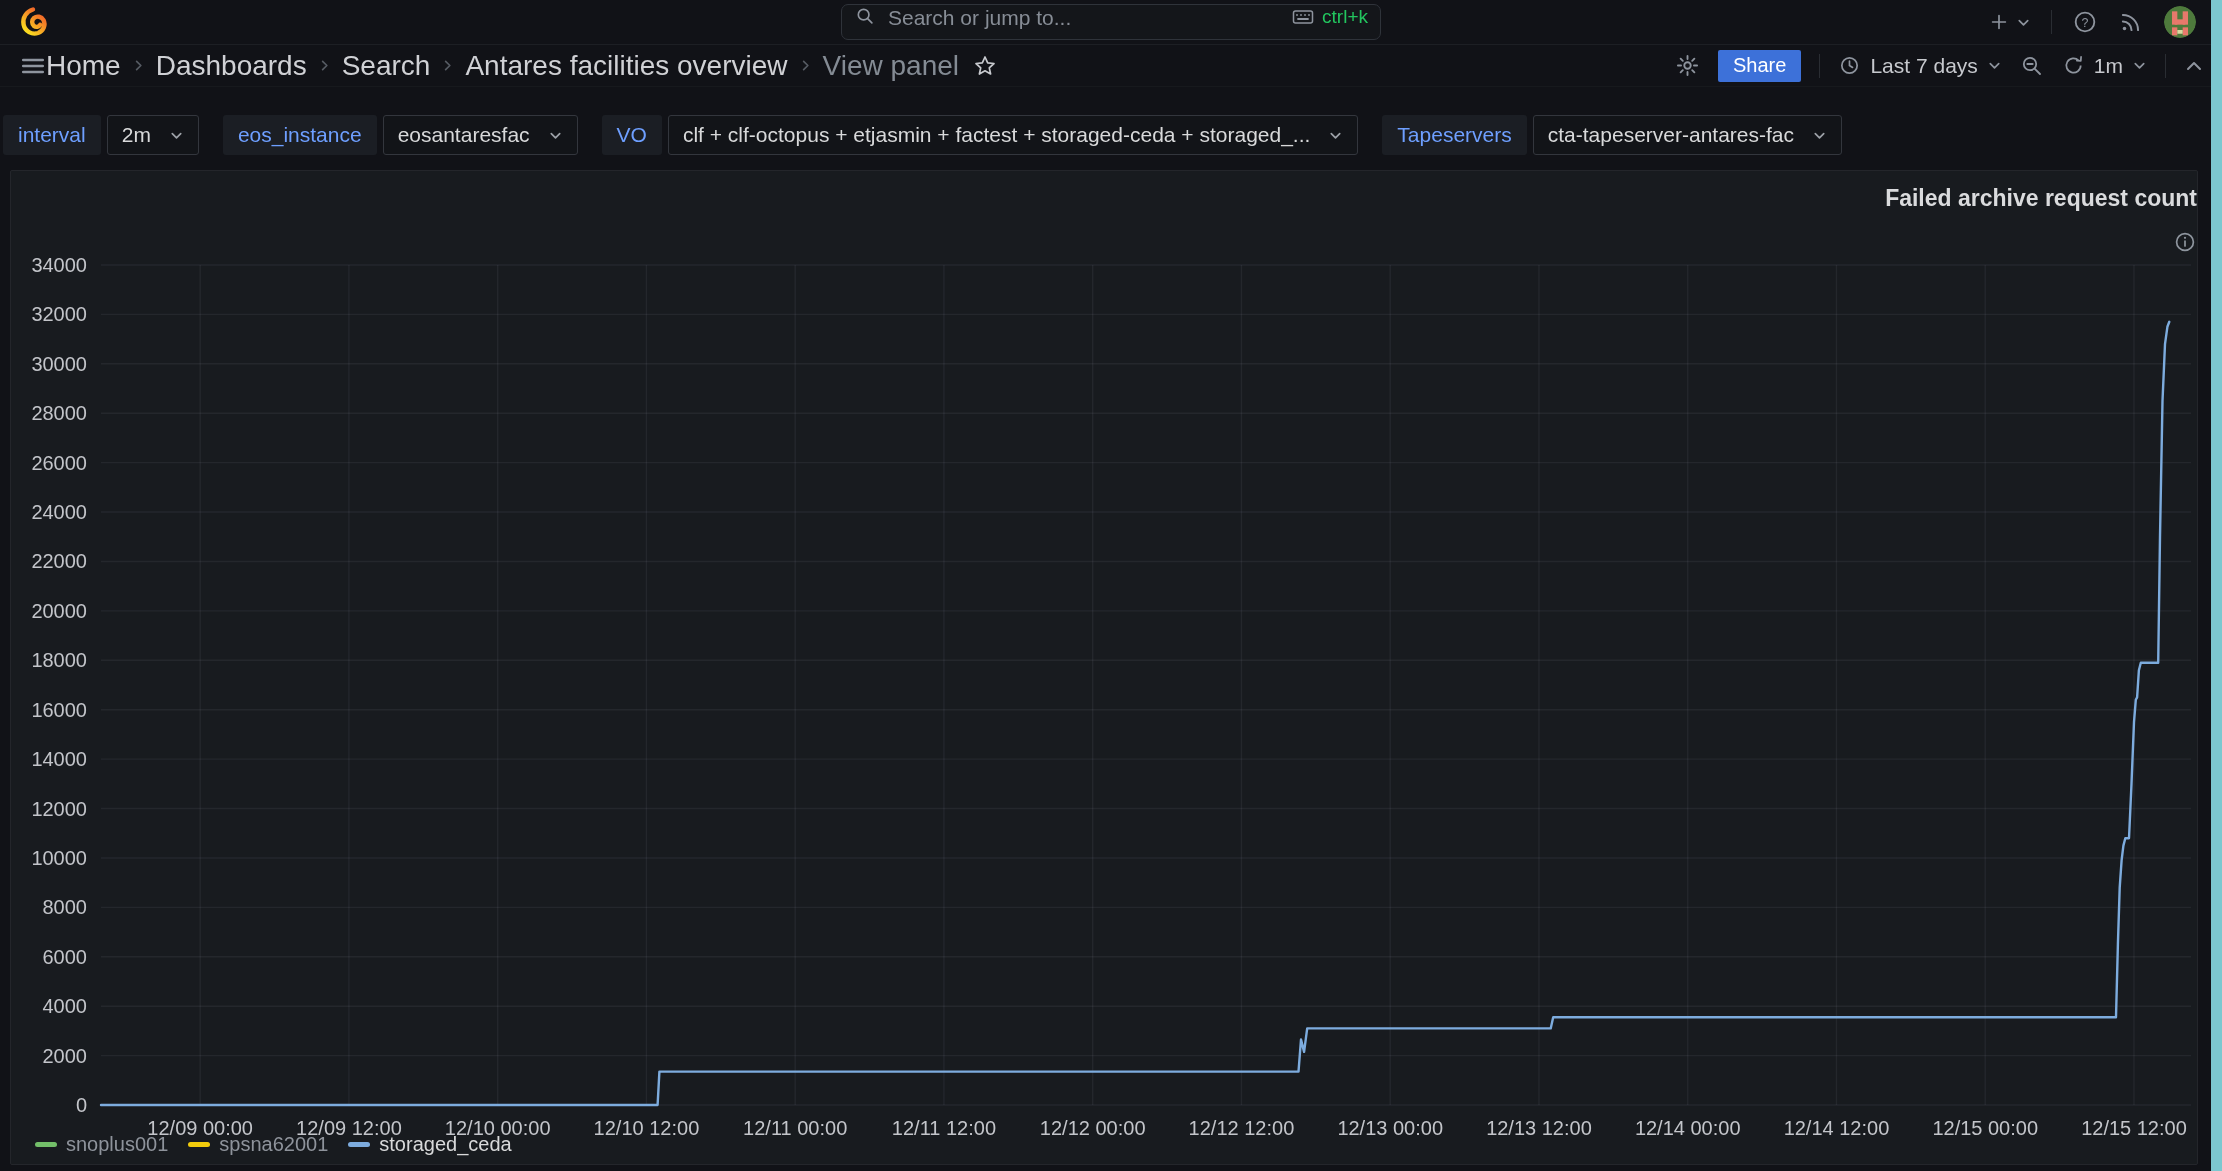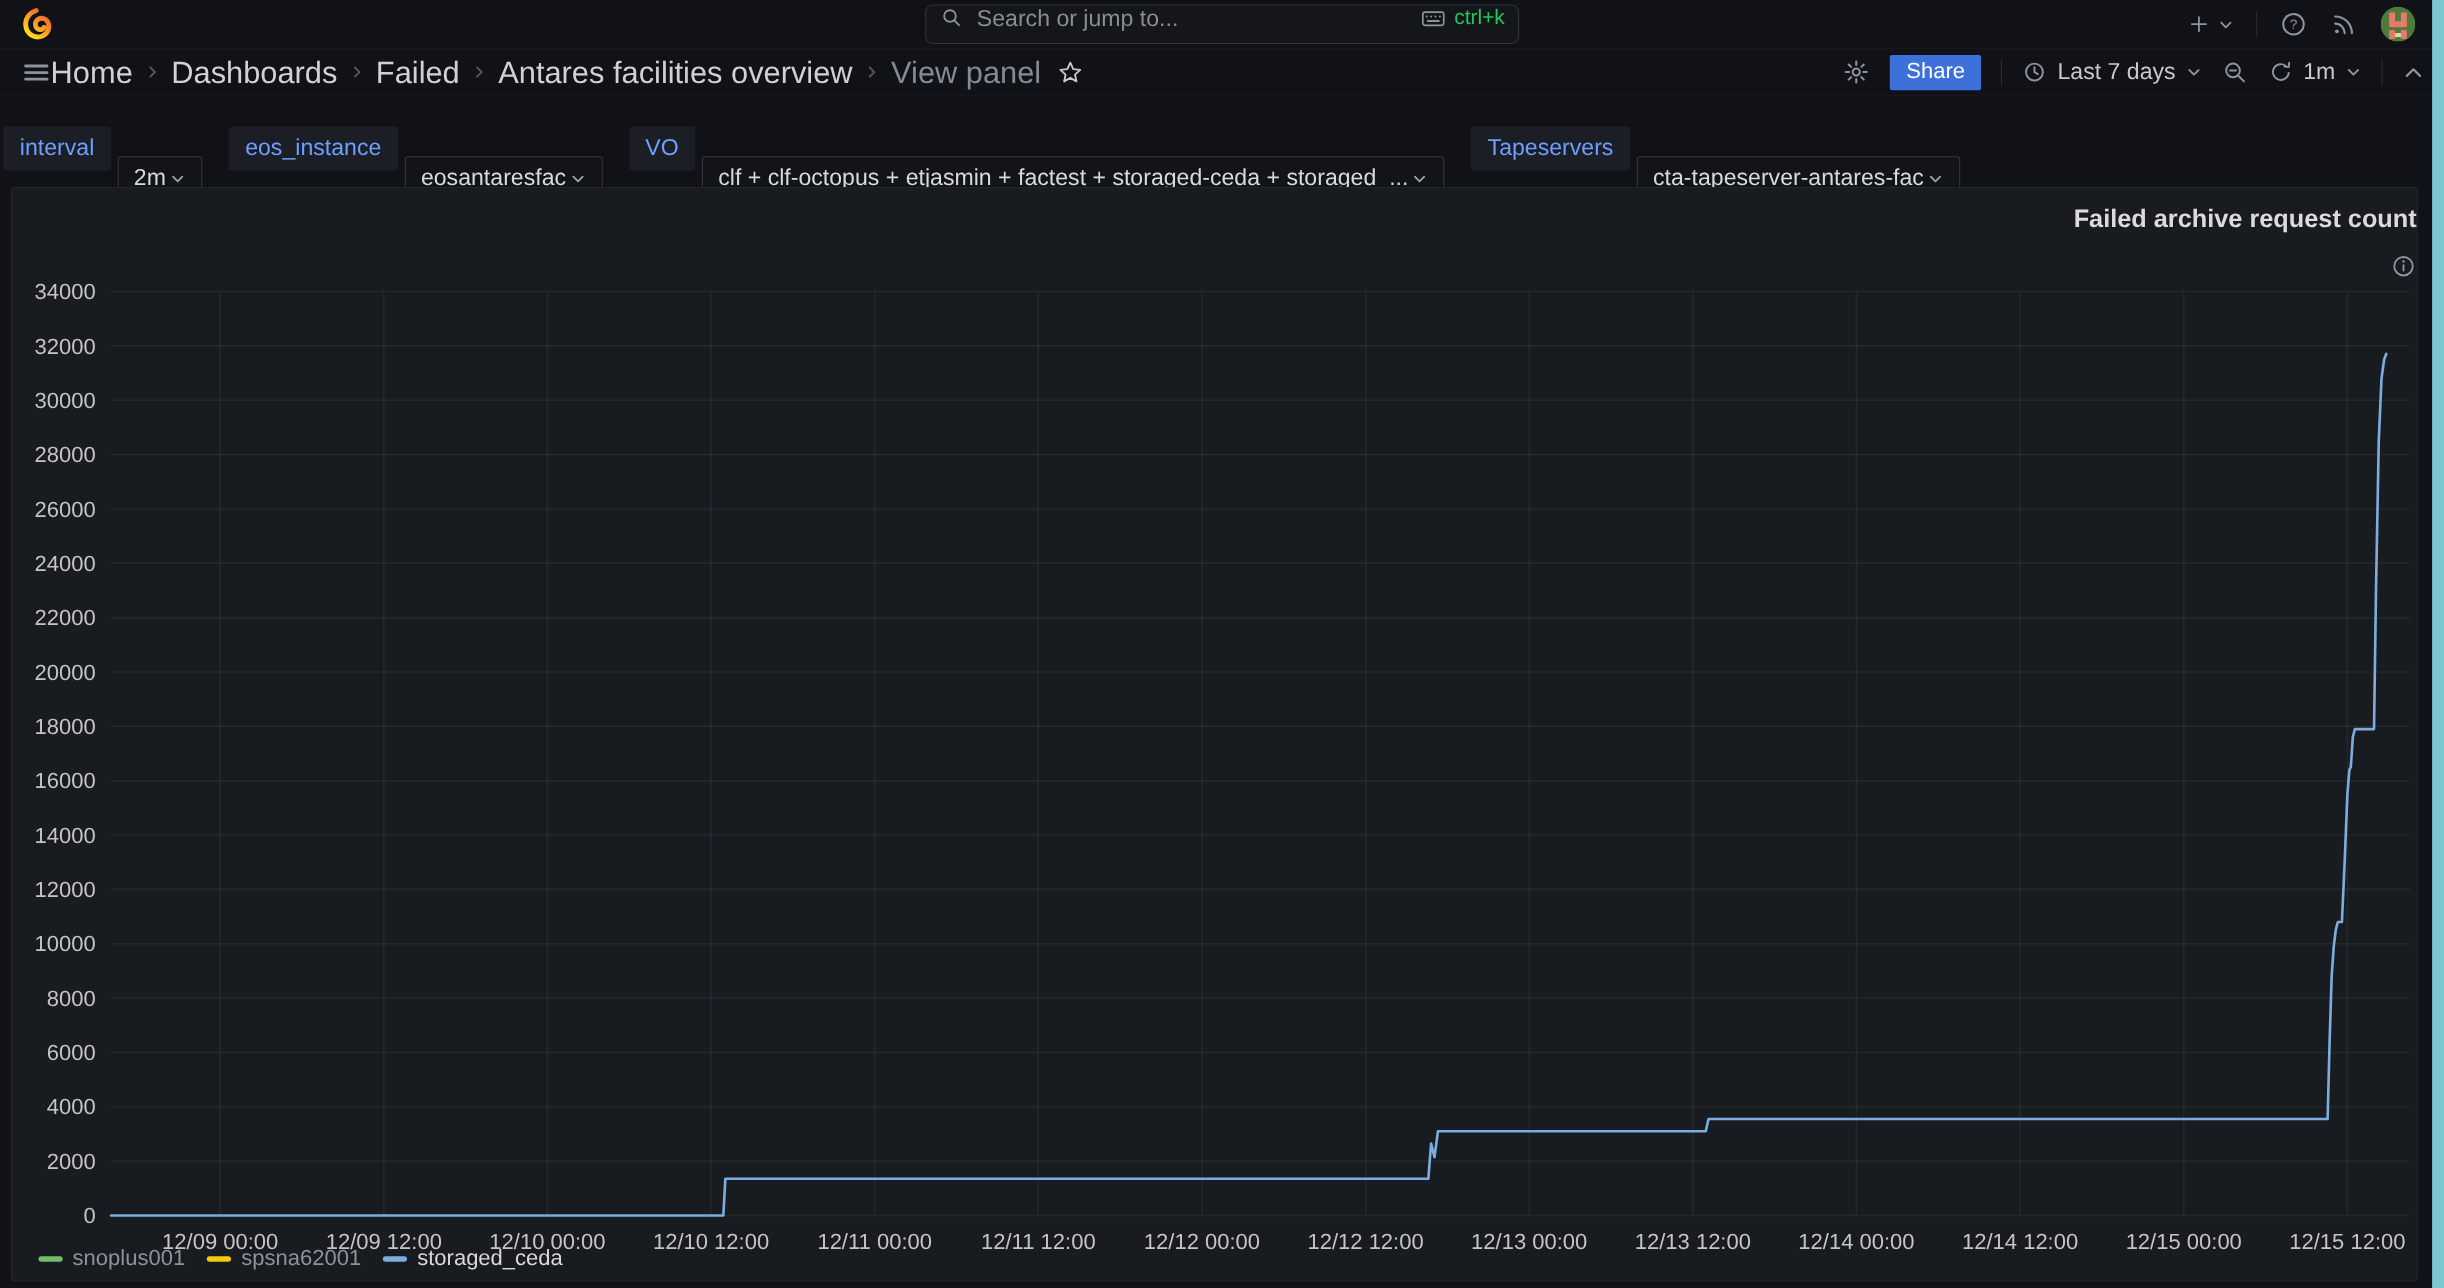--- a/index.html
+++ b/index.html
@@ -35,21 +35,21 @@
   .share-btn{background:#3D71D9;color:#FFFFFF;font-size:20px;font-weight:500;height:32px;
              padding:0 15px;border-radius:2px;display:flex;align-items:center;}
   .tool-lbl{color:#C7C9CE;font-size:21px;display:flex;align-items:center;gap:9px;}
 
   
   .vars{position:absolute;top:115px;left:3px;display:flex;align-items:center;gap:24px;text-align:center;}
   .var-pair{display:flex;align-items:stretch;gap:6px;}
   .var-label{background:#1B1E24;border-radius:3px;display:flex;align-items:center;
              padding:0 15px;height:40px;color:#6E9FFF;font-size:21px;white-space:nowrap;}
   .var-value{background:#121418;border:1px solid #33363D;border-radius:3px;display:flex;align-items:center;
-             gap:3px;padding:0 14px;height:40px;box-sizing:border-box;color:#D8D9DA;font-size:21px;white-space:nowrap;margin-top:27px;}
+             gap:18px;padding:0 14px;height:40px;box-sizing:border-box;color:#D8D9DA;font-size:21px;white-space:nowrap;}
   .var-value .chevwrap{color:#9DA2A8;}
 
   
   .panel{position:absolute;left:10px;top:170px;width:2188px;height:995px;box-sizing:border-box;
          background:#181B1F;border:1px solid #24262B;border-radius:2px;}
   .panel-header{display:flex;align-items:flex-end;gap:18px;padding:14px 0 0 18px;flex-direction:column;}
   .panel-title{margin:0;font-size:23px;font-weight:700;color:#DADBDD;}
   .chart-wrap{position:absolute;left:0;top:54px;width:2186px;height:912px;}
   .legend{position:absolute;left:24px;bottom:7px;display:flex;align-items:flex-start;gap:20px;height:24px;}
   .legend-item{display:flex;align-items:center;gap:9px;font-size:20px;}
@@ -151,21 +151,21 @@
           <svg width="15" height="15" viewBox="0 0 16 16" fill="none" stroke="currentColor" stroke-width="1.8">
             <path d="M6 3.5 10.5 8 6 12.5" stroke-linecap="round" stroke-linejoin="round"></path>
           </svg>
         </li>
         <li class="crumb">Dashboards</li>
         <li class="sep-ic icon">
           <svg width="15" height="15" viewBox="0 0 16 16" fill="none" stroke="currentColor" stroke-width="1.8">
             <path d="M6 3.5 10.5 8 6 12.5" stroke-linecap="round" stroke-linejoin="round"></path>
           </svg>
         </li>
-        <li class="crumb">Failed</li>
+        <li class="crumb">Search</li>
         <li class="sep-ic icon">
           <svg width="15" height="15" viewBox="0 0 16 16" fill="none" stroke="currentColor" stroke-width="1.8">
             <path d="M6 3.5 10.5 8 6 12.5" stroke-linecap="round" stroke-linejoin="round"></path>
           </svg>
         </li>
         <li class="crumb">Antares facilities overview</li>
         <li class="sep-ic icon">
           <svg width="15" height="15" viewBox="0 0 16 16" fill="none" stroke="currentColor" stroke-width="1.8">
             <path d="M6 3.5 10.5 8 6 12.5" stroke-linecap="round" stroke-linejoin="round"></path>
           </svg>

